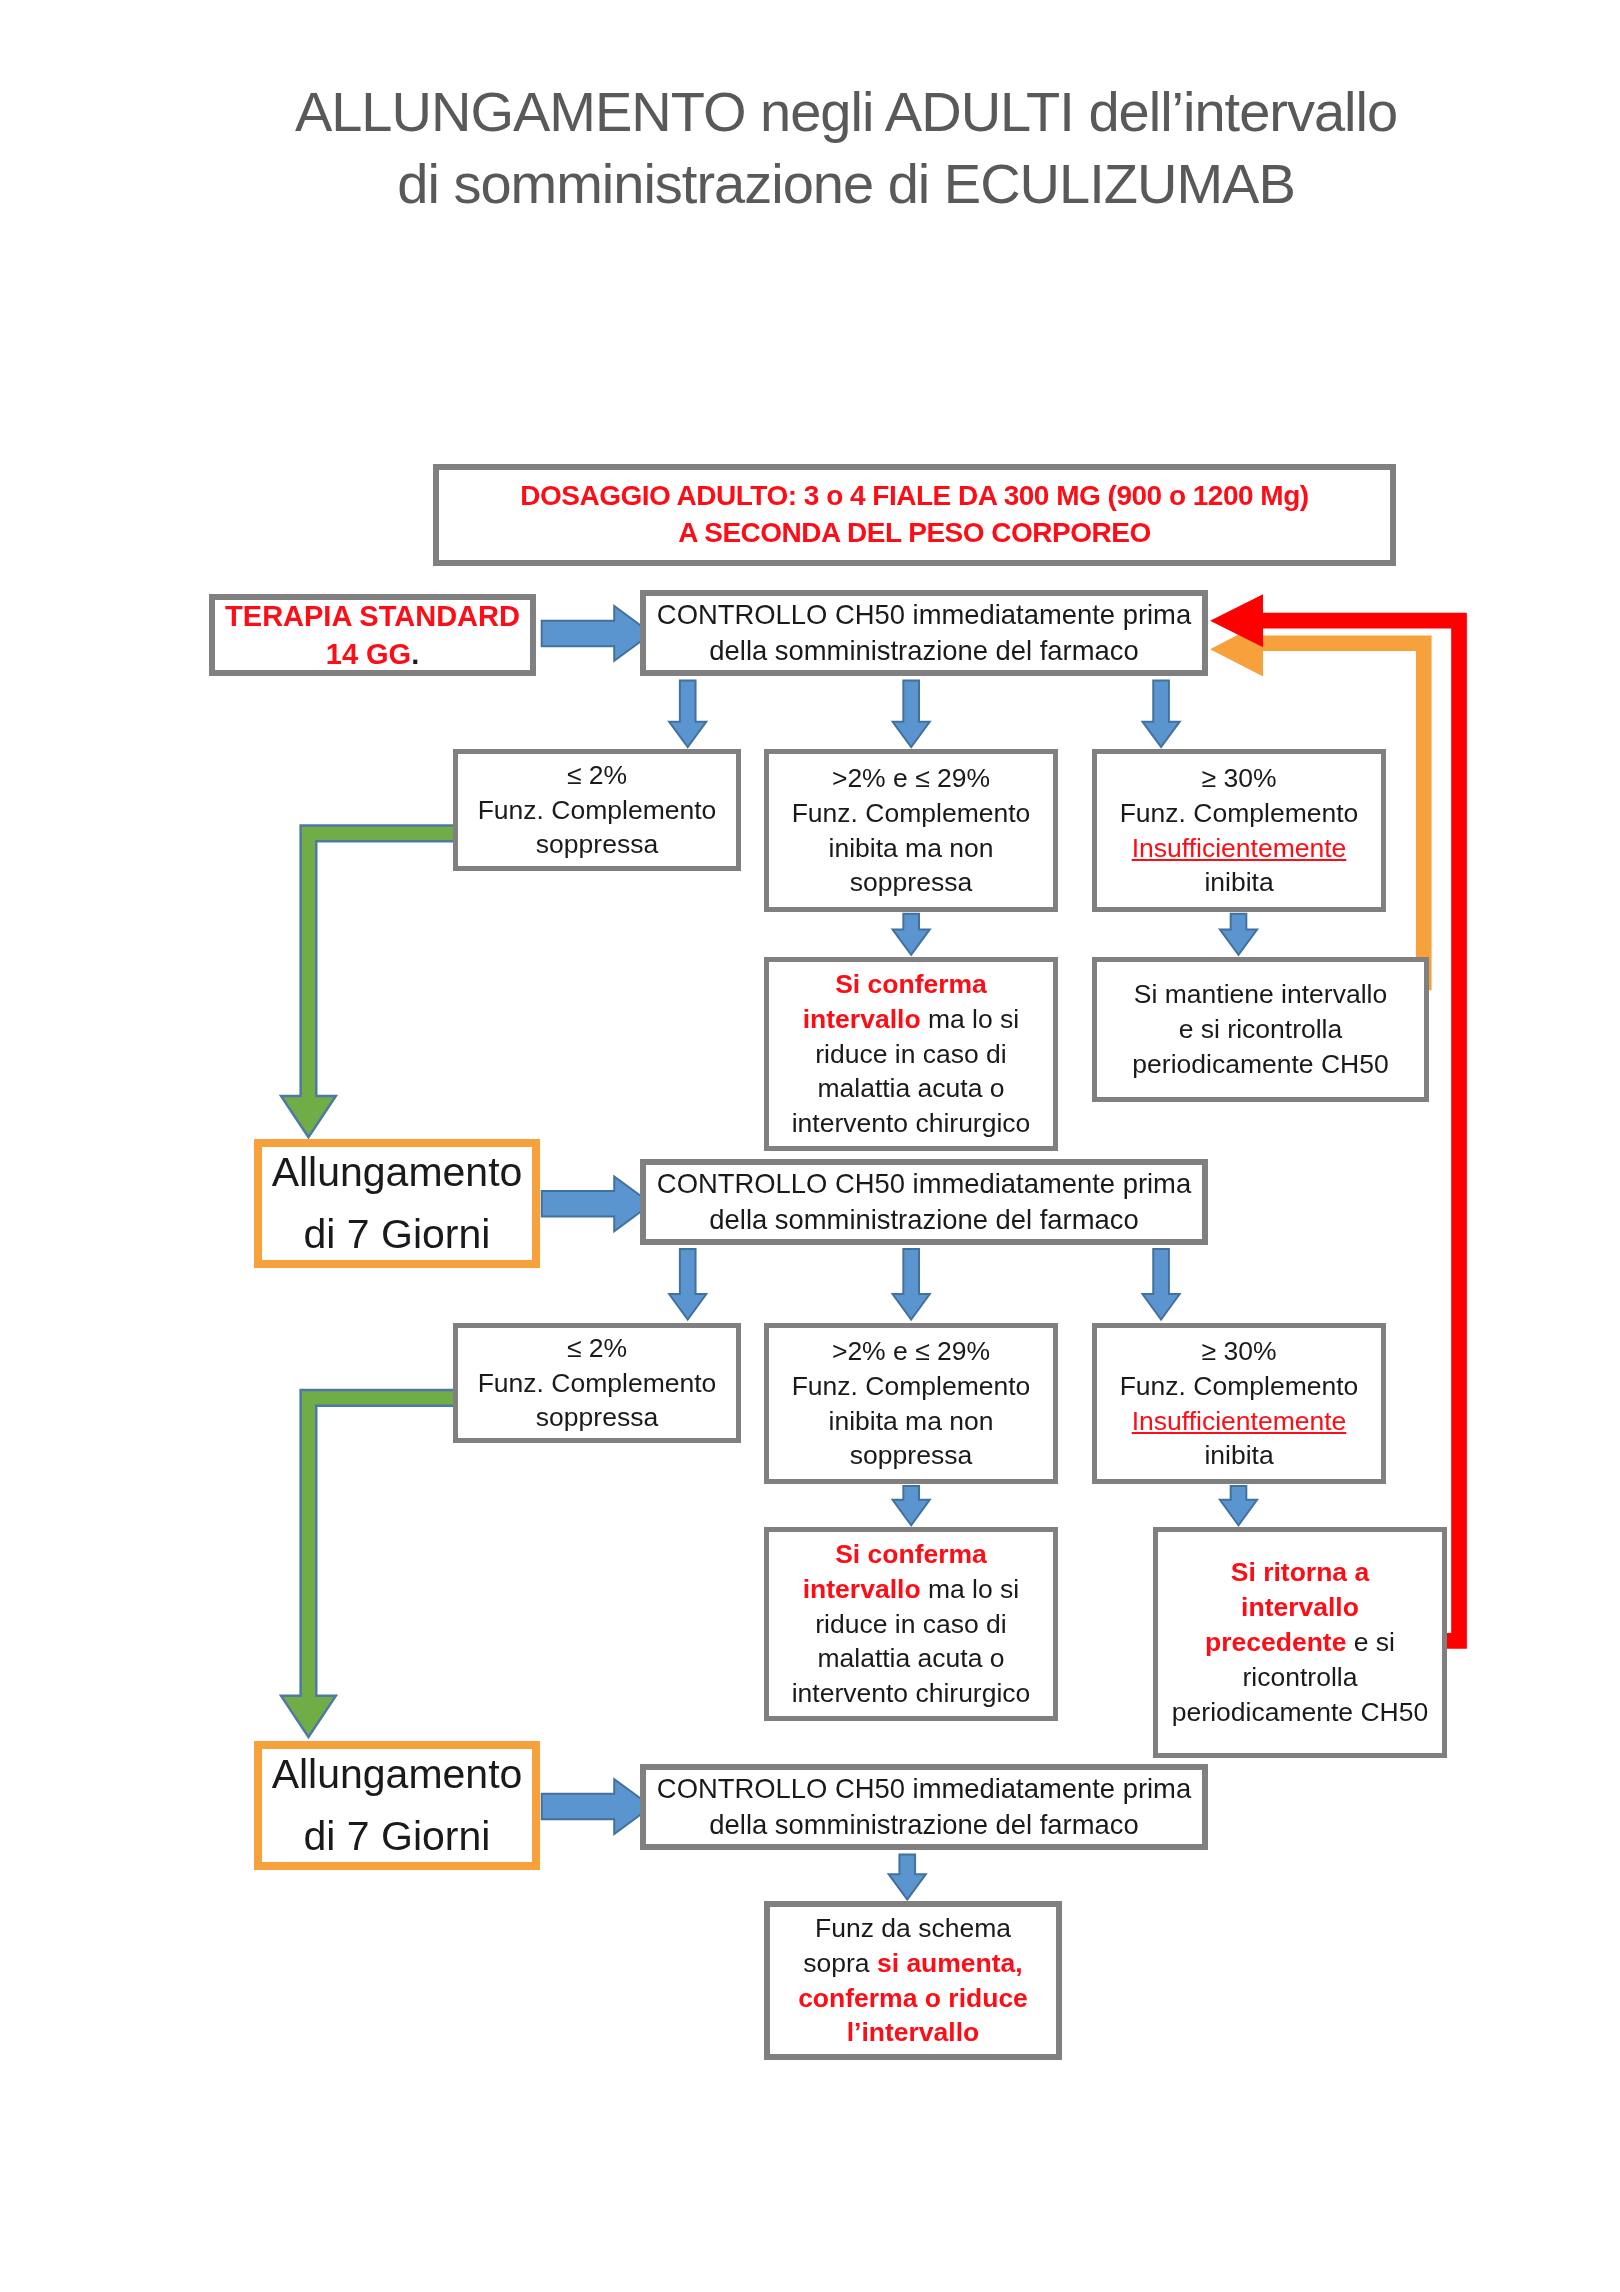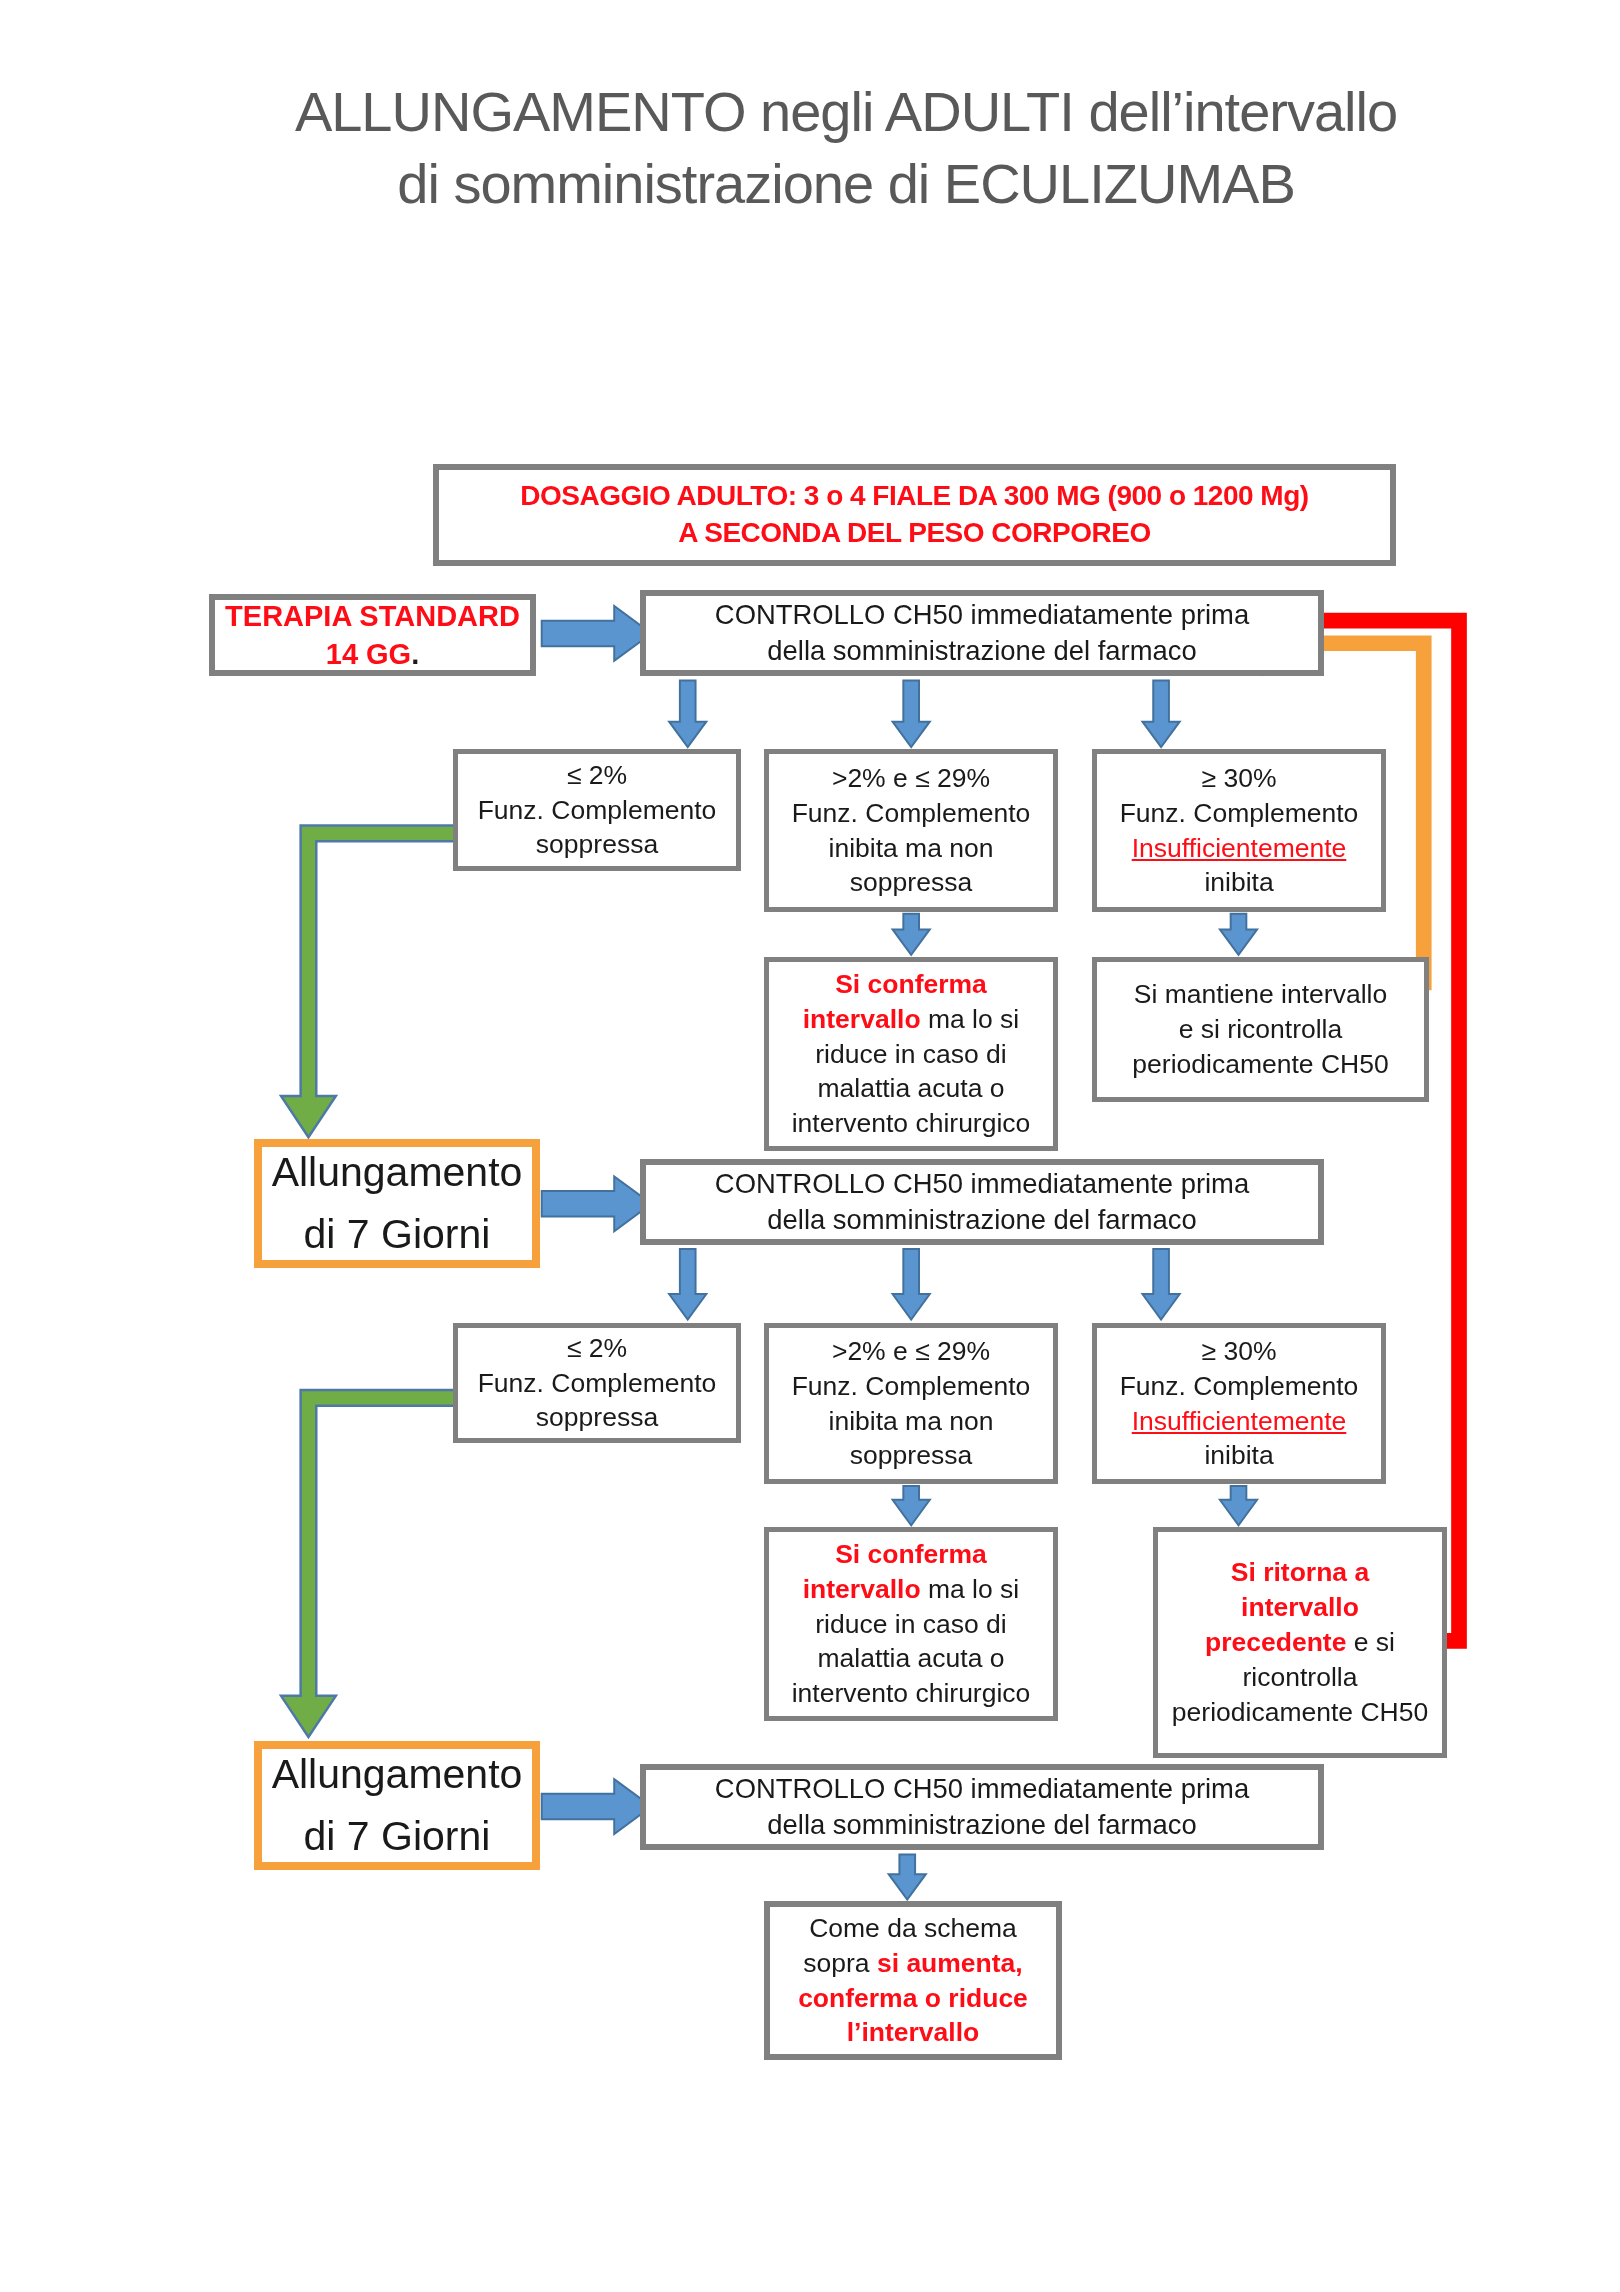--- a/index.html
+++ b/index.html
@@ -24,21 +24,21 @@
   }
   .warning{
     position:absolute;left:0;top:267px;width:100%;text-align:center;
     color:#fe0d16;font-size:39px;line-height:1.42;letter-spacing:-0.5px;
   }
   .red{color:#fe0d16;}
   .bold{font-weight:bold;}
   .underline{text-decoration:underline;}
   .dosage{left:397px;top:464px;width:963px;height:102px;font-size:28px;font-weight:bold;color:#fe0d16;letter-spacing:-0.5px;border-width:6.9px;}
   .terapia{left:173px;top:594px;width:327px;height:82px;font-size:29px;font-weight:bold;color:#fe0d16;border-width:6.9px;}
-  .controllo{left:604px;width:684px;height:86px;font-size:27.4px;border-width:6.9px;}
+  .controllo{left:604px;width:568px;height:86px;font-size:27.4px;border-width:6.9px;}
   .c1{top:590px;}
   .c2{top:1159px;}
   .c3{top:1764px;}
   .branch{font-size:26.5px;}
   .bA1{left:417px;top:749px;width:288px;height:122px;}
   .bB1{left:728px;top:749px;width:294px;height:163px;}
   .bC1{left:1056px;top:749px;width:294px;height:163px;}
   .bA2{left:417px;top:1323px;width:288px;height:120px;}
   .bB2{left:728px;top:1323px;width:294px;height:161px;}
   .bC2{left:1056px;top:1323px;width:294px;height:161px;}
@@ -187,20 +187,20 @@
   </div>
   <div class="node leaf ritorna">
     <div class="red bold">Si ritorna a</div>
     <div class="red bold">intervallo</div>
     <div><span class="red bold">precedente</span><span> e si</span></div>
     <div>ricontrolla</div>
     <div>periodicamente CH50</div>
   </div>
 
   <div class="node final">
-    <div>Come da schema</div>
+    <div>Funz da schema</div>
     <div><span>sopra </span><span class="red">si aumenta,</span></div>
     <div class="red">conferma o riduce</div>
     <div class="red">l’intervallo</div>
   </div>
 
 </div>
 
 
 </body></html>

